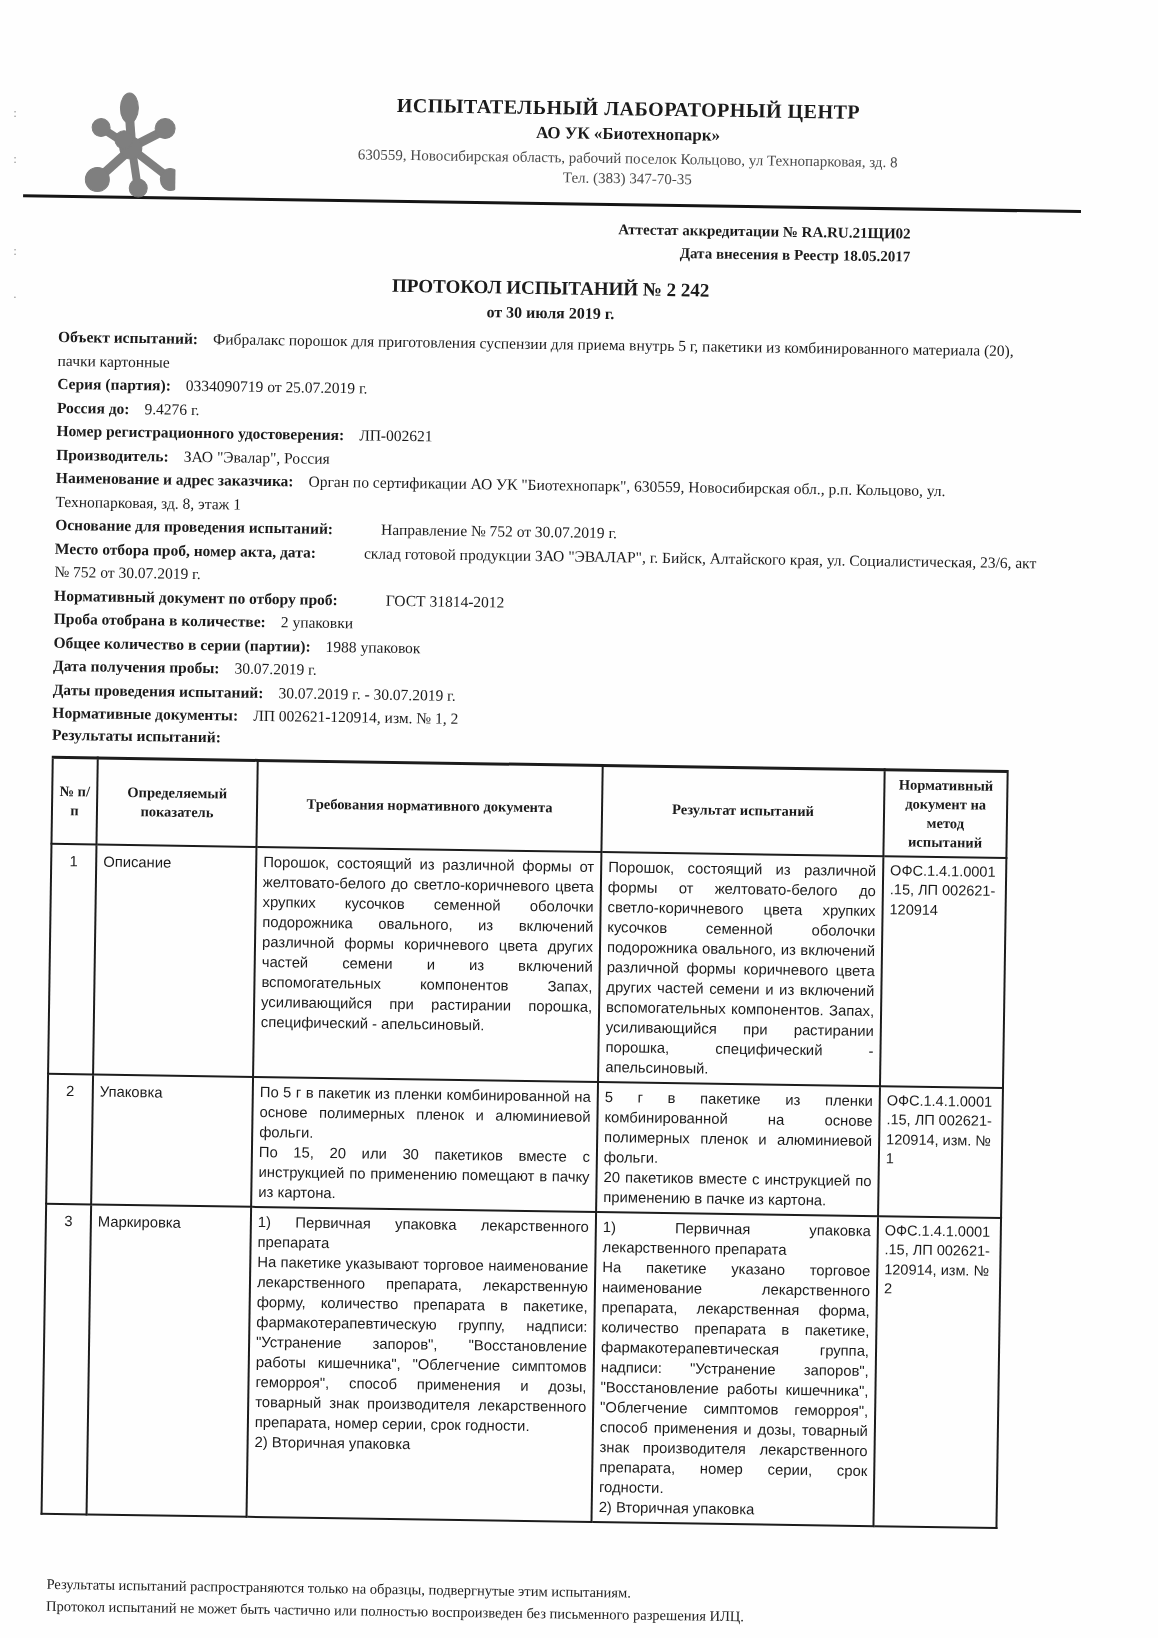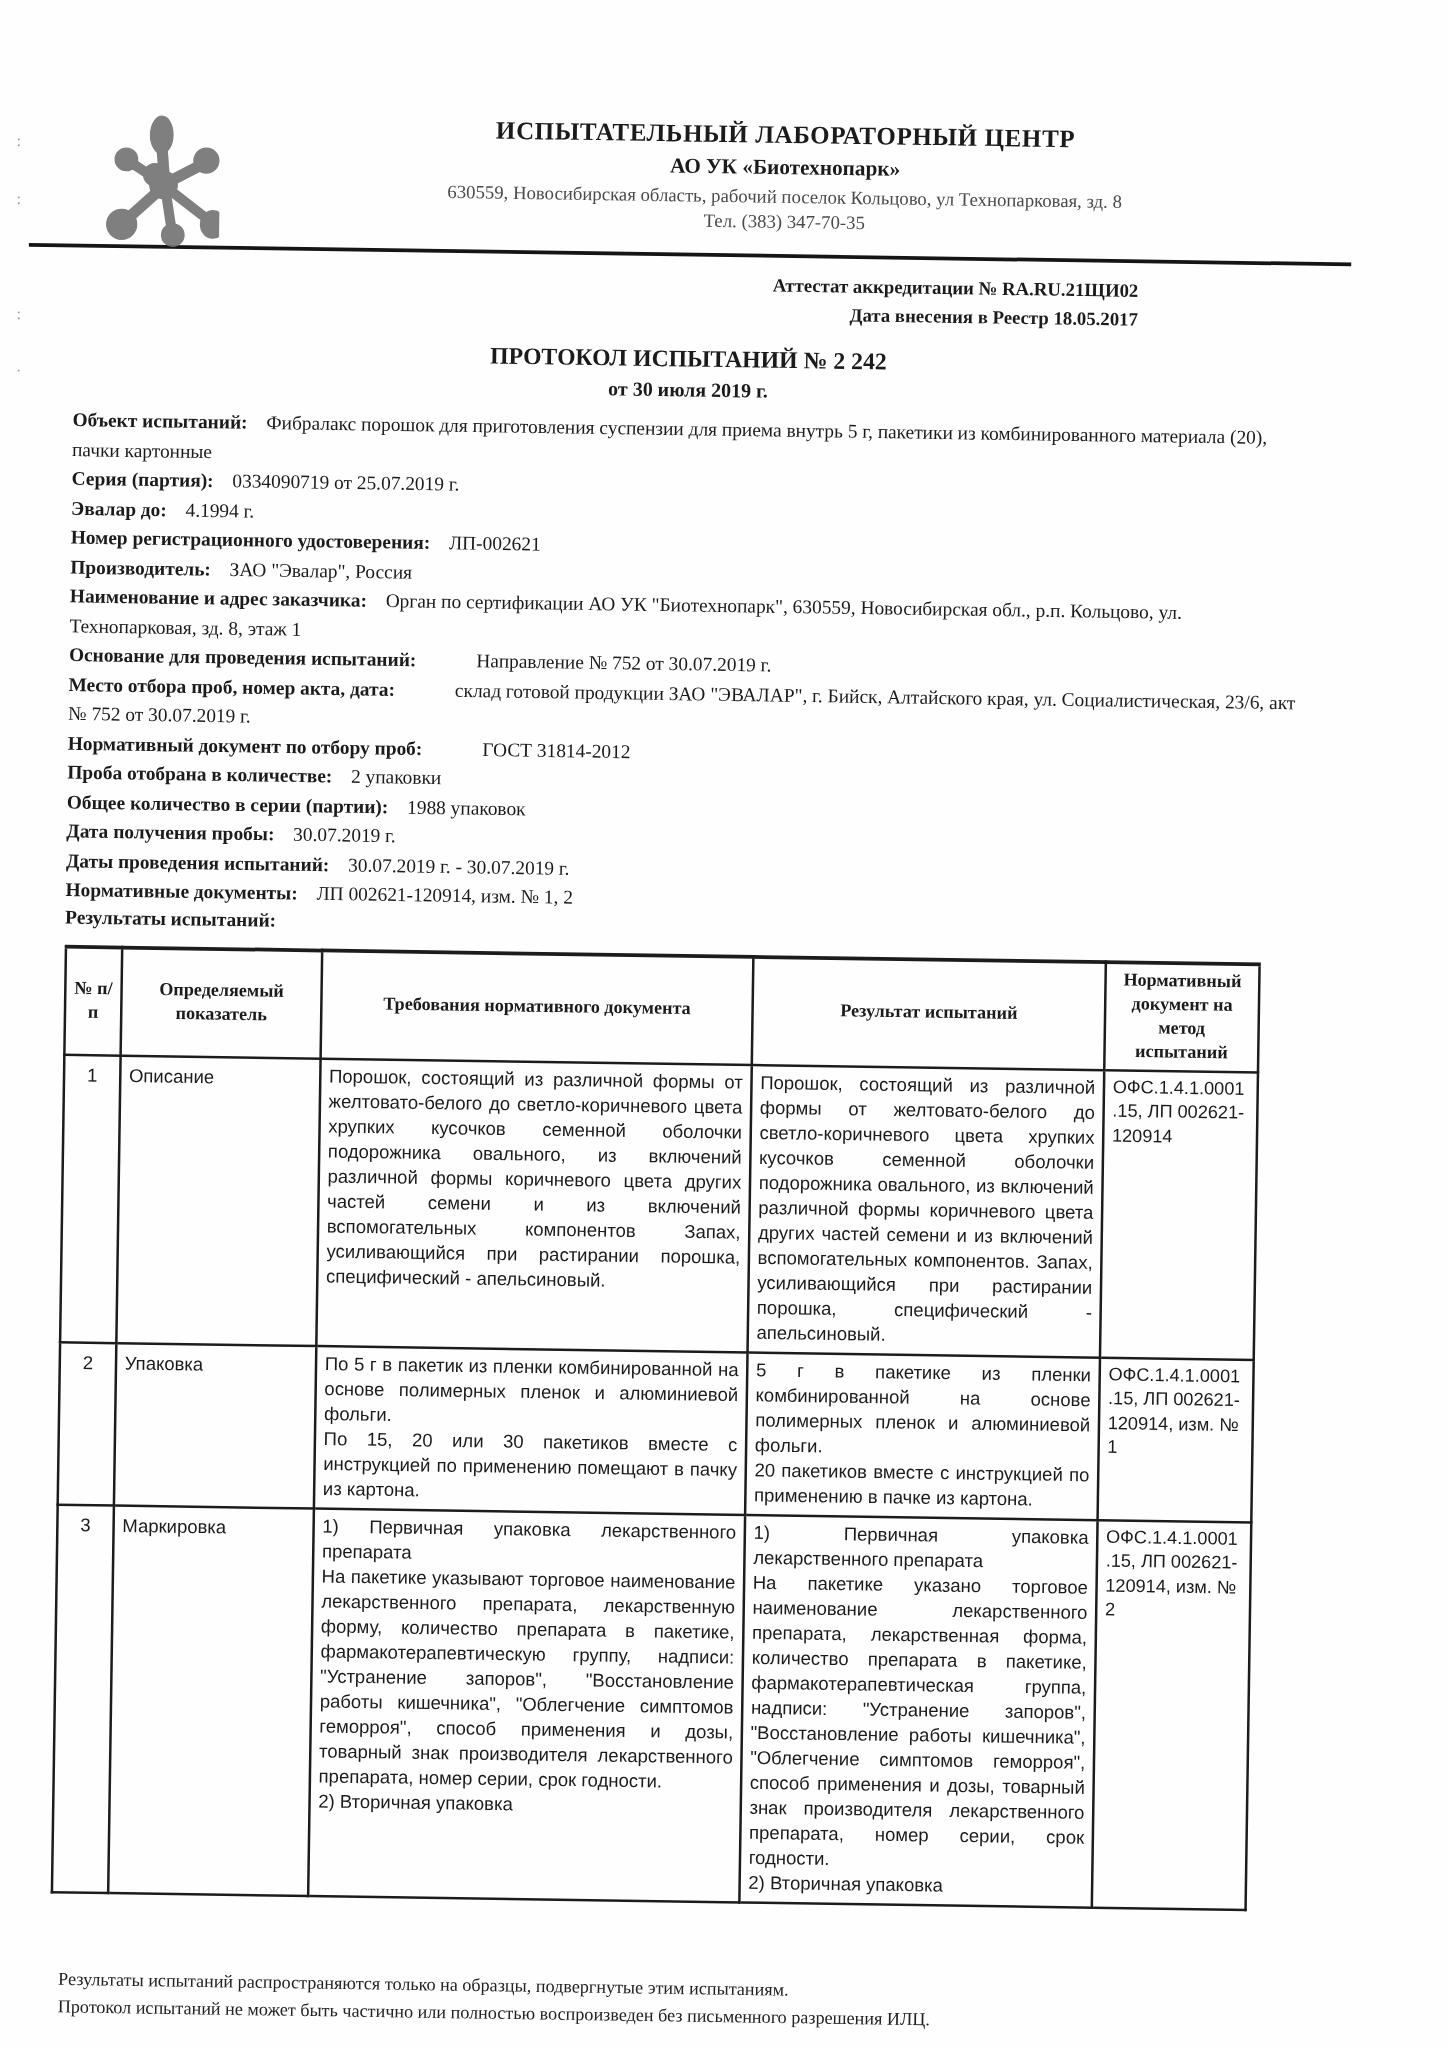--- a/index.html
+++ b/index.html
@@ -105,21 +105,21 @@
     </div>
 
     <div class="title-block">
       <div class="doc-title">ПРОТОКОЛ ИСПЫТАНИЙ № 2 242</div>
       <div class="doc-date">от 30 июля 2019 г.</div>
     </div>
 
     <div class="fields">
       <div class="field"><span class="flabel">Объект испытаний:</span><span class="fvalue">Фибралакс порошок для приготовления суспензии для приема внутрь 5 г, пакетики из комбинированного материала (20), пачки картонные</span></div>
       <div class="field"><span class="flabel">Серия (партия):</span><span class="fvalue">0334090719 от 25.07.2019 г.</span></div>
-      <div class="field"><span class="flabel">Эвалар до:</span><span class="fvalue">4.1994 г.</span></div>
+      <div class="field"><span class="flabel">Россия до:</span><span class="fvalue">9.4276 г.</span></div>
       <div class="field"><span class="flabel">Номер регистрационного удостоверения:</span><span class="fvalue">ЛП-002621</span></div>
       <div class="field"><span class="flabel">Производитель:</span><span class="fvalue">ЗАО "Эвалар", Россия</span></div>
       <div class="field"><span class="flabel">Наименование и адрес заказчика:</span><span class="fvalue">Орган по сертификации АО УК "Биотехнопарк", 630559, Новосибирская обл., р.п. Кольцово, ул. Технопарковая, зд. 8, этаж 1</span></div>
       <div class="field"><span class="flabel gap-wide">Основание для проведения испытаний:</span><span class="fvalue">Направление № 752 от 30.07.2019 г.</span></div>
       <div class="field"><span class="flabel gap-wide">Место отбора проб, номер акта, дата:</span><span class="fvalue">склад готовой продукции ЗАО "ЭВАЛАР", г. Бийск, Алтайского края, ул. Социалистическая, 23/6, акт № 752 от 30.07.2019 г.</span></div>
       <div class="field"><span class="flabel gap-wide">Нормативный документ по отбору проб:</span><span class="fvalue">ГОСТ 31814-2012</span></div>
       <div class="field"><span class="flabel">Проба отобрана в количестве:</span><span class="fvalue">2 упаковки</span></div>
       <div class="field"><span class="flabel">Общее количество в серии (партии):</span><span class="fvalue">1988 упаковок</span></div>
       <div class="field"><span class="flabel">Дата получения пробы:</span><span class="fvalue">30.07.2019 г.</span></div>
       <div class="field"><span class="flabel">Даты проведения испытаний:</span><span class="fvalue">30.07.2019 г. - 30.07.2019 г.</span></div>

